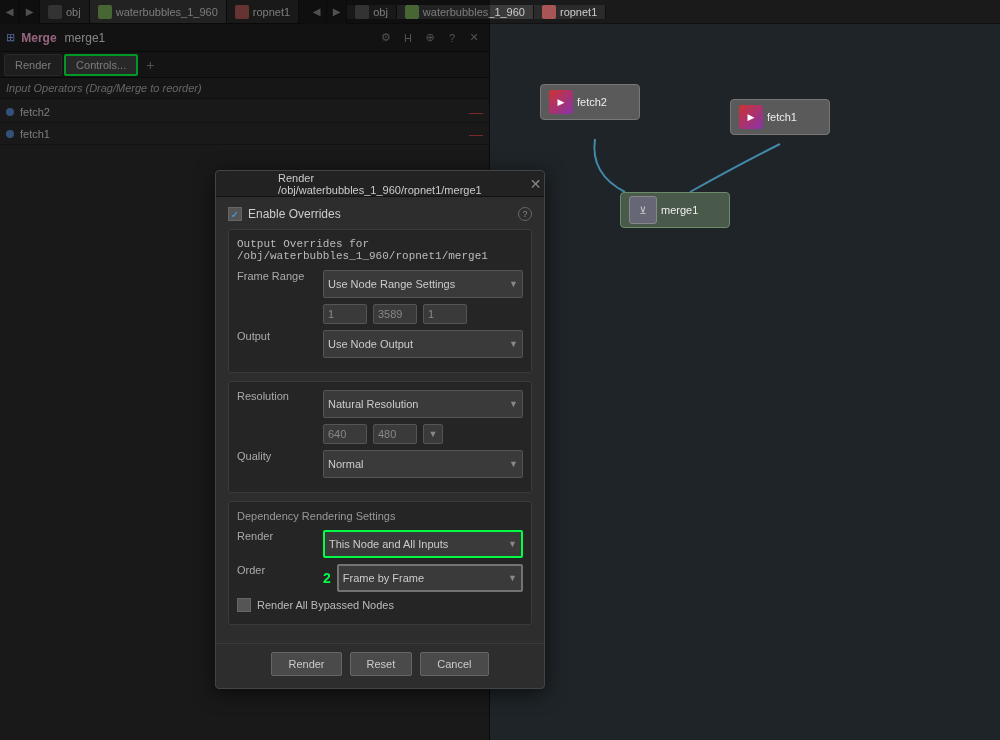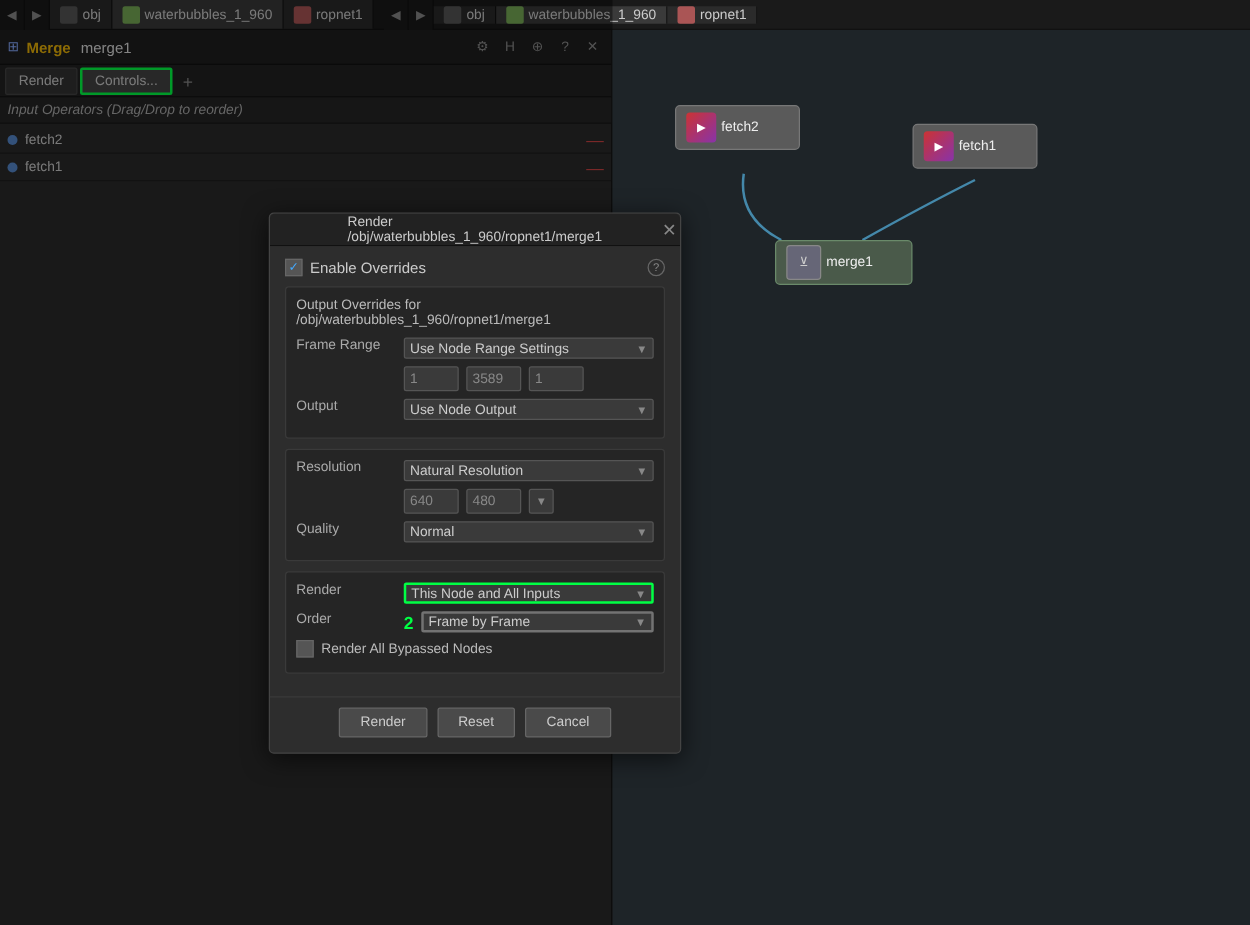--- a/index.html
+++ b/index.html
@@ -71,21 +71,21 @@
       display: flex;
       align-items: center;
       height: 28px;
       background: #1e1e1e;
       border-bottom: 1px solid #111;
       padding: 0 6px;
       gap: 4px;
     }
     .panel-title {
       font-size: 12px;
-      color: #eab308;
+      color: #f9a8d4;
       font-weight: bold;
     }
     .panel-icons {
       margin-left: auto;
       display: flex;
       gap: 4px;
     }
     .icon-btn {
       width: 18px;
       height: 18px;
@@ -310,20 +310,21 @@
     .checkbox.checked::after {
       content: '✓';
       font-size: 10px;
       color: #4af;
     }
 
     .output-overrides-label {
       font-size: 11px;
       color: #bbb;
       margin-bottom: 8px;
+      font-family: Liberation Mono, monospace;
     }
 
     .form-row {
       display: flex;
       align-items: flex-start;
       margin-bottom: 6px;
       gap: 6px;
     }
     .form-label {
       width: 80px;
@@ -332,21 +333,21 @@
       flex-shrink: 0;
     }
     .form-control {
       flex: 1;
       display: flex;
       align-items: center;
       gap: 2px;
     }
     .select-box {
       flex: 1;
-      height: 17px;
+      height: 28px;
       background: #3a3a3a;
       border: 1px solid #555;
       color: #ccc;
       font-size: 11px;
       padding: 0 4px;
       display: flex;
       align-items: center;
       justify-content: space-between;
       cursor: pointer;
       border-radius: 2px;
@@ -481,21 +482,21 @@
   <div class="tab-row">
     <div class="tab-item">
       <span>Render</span>
     </div>
     <div class="tab-item active" style="border: 2px solid #00ff44;">
       <span>Controls...</span>
     </div>
     <div class="tab-add">+</div>
   </div>
 
-  <div class="operators-label">Input Operators (Drag/Drop to reorder)</div>
+  <div class="operators-label">Input Operators (Drag/Merge to reorder)</div>
 
   <div class="op-list">
     <div class="op-item">
       <div class="op-dot"></div>
       <span class="op-name">fetch2</span>
       <div class="op-remove">—</div>
     </div>
     <div class="op-item">
       <div class="op-dot"></div>
       <span class="op-name">fetch1</span>
@@ -615,20 +616,21 @@
         <div class="form-control">
           <div class="select-box">
             <span>Normal</span>
             <span class="select-arrow">▼</span>
           </div>
         </div>
       </div>
     </div>
 
     <div class="section-box">
+      <div class="section-box-title">Dependency Rendering Settings</div>
 
       <div class="form-row">
         <span class="form-label">Render</span>
         <div class="form-control">
           <div class="select-box" style="border: 2px solid #00ff44;">
             <span>This Node and All Inputs</span>
             <span class="select-arrow">▼</span>
           </div>
         </div>
       </div>

